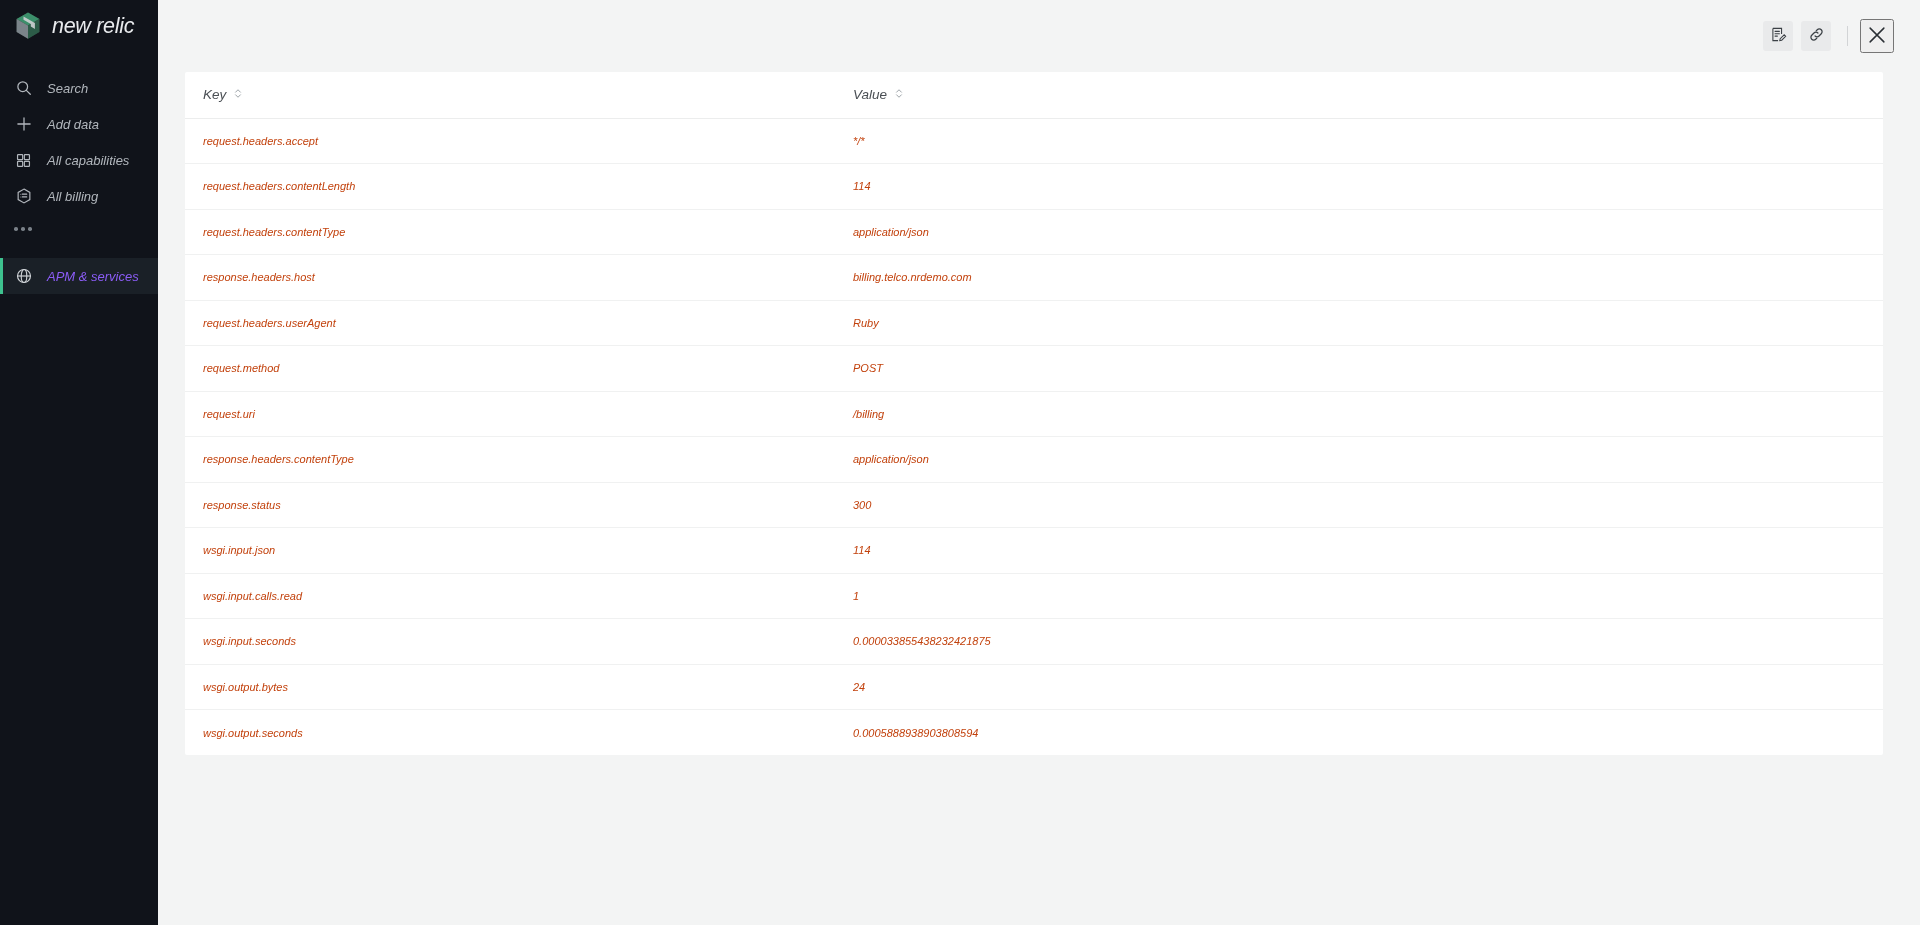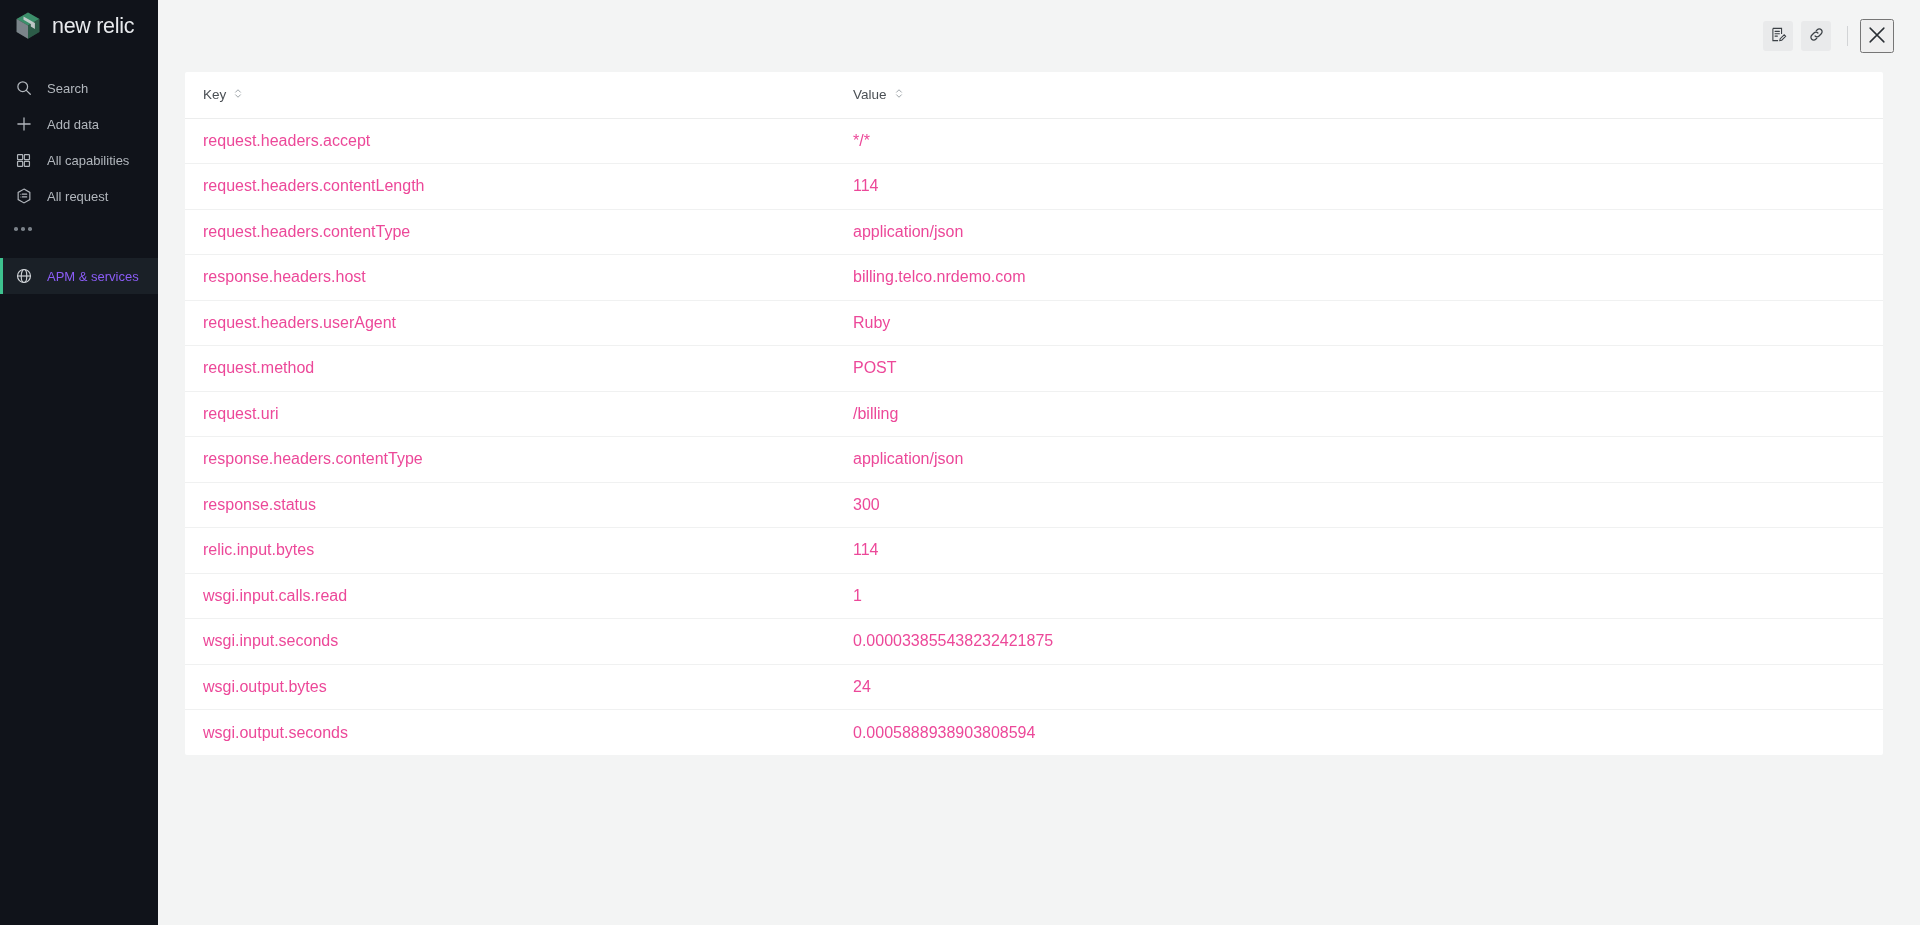--- a/index.html
+++ b/index.html
@@ -3,21 +3,21 @@
 <meta charset="utf-8">
 <title>New Relic — Attributes</title>
 <style>
   * { box-sizing: border-box; margin: 0; padding: 0; }
   html, body {
     width: 1920px; height: 925px;
     overflow: hidden;
     font-family: "Liberation Sans", sans-serif;
     background: #f3f4f4;
   }
-  .app { display: flex; width: 1920px; height: 714px; }
+  .app { display: flex; width: 1920px; height: 714px; font-style: italic; }
 
   
   .sidebar {
     width: 158px; flex: 0 0 158px; height: 925px;
     background: #10131a;
     display: flex; flex-direction: column;
     padding-top: 0;
   }
   .logo-row {
     display: flex; align-items: center; gap: 10px;
@@ -97,21 +97,21 @@
     font-size: 13.5px; font-weight: 400; color: #4a4f54;
     padding: 0 0 0 18px;
     border-bottom: 1px solid #eceded;
     vertical-align: middle;
   }
   th .th-inner { display: flex; align-items: center; gap: 7px; cursor: pointer; }
   col.c-key { width: 650px; }
   col.c-val { width: auto; }
   tbody td {
     height: 45.5px;
-    font-size: 16px; color: #ec4899;
+    font-size: 11px; color: #c2410c;
     padding: 0 0 0 18px;
     border-bottom: 1px solid #f0f1f1;
     white-space: nowrap; overflow: hidden; text-overflow: ellipsis;
   }
   tbody tr:last-child td { border-bottom: none; }
   .sort-ic { display: block; }
 </style>
 </head>
 <body>
 
@@ -167,21 +167,21 @@
 
       <div class="nav-item">
         <span class="nicon">
           <svg viewBox="0 0 20 20" width="18" height="18" fill="none" stroke="#b2b7bd" stroke-width="1.3">
             <path d="M10 2.3 16.5 6v8L10 17.7 3.5 14V6z"></path>
             <path d="M8 8h5M8 11h5" stroke-linecap="round"></path>
             <circle cx="6.3" cy="8" r="0.55" fill="#b2b7bd" stroke="none"></circle>
             <circle cx="6.3" cy="11" r="0.55" fill="#b2b7bd" stroke="none"></circle>
           </svg>
         </span>
-        <span>All request</span>
+        <span>All billing</span>
       </div>
 
       <div class="nav-dots">
         <span class="d"></span>
         <span class="d"></span>
         <span class="d"></span>
       </div>
 
       <div class="nav-sep"></div>
 
@@ -296,21 +296,21 @@
             </tr>
             <tr>
               <td>response.headers.contentType</td>
               <td>application/json</td>
             </tr>
             <tr>
               <td>response.status</td>
               <td>300</td>
             </tr>
             <tr>
-              <td>relic.input.bytes</td>
+              <td>wsgi.input.json</td>
               <td>114</td>
             </tr>
             <tr>
               <td>wsgi.input.calls.read</td>
               <td>1</td>
             </tr>
             <tr>
               <td>wsgi.input.seconds</td>
               <td>0.000033855438232421875</td>
             </tr>

